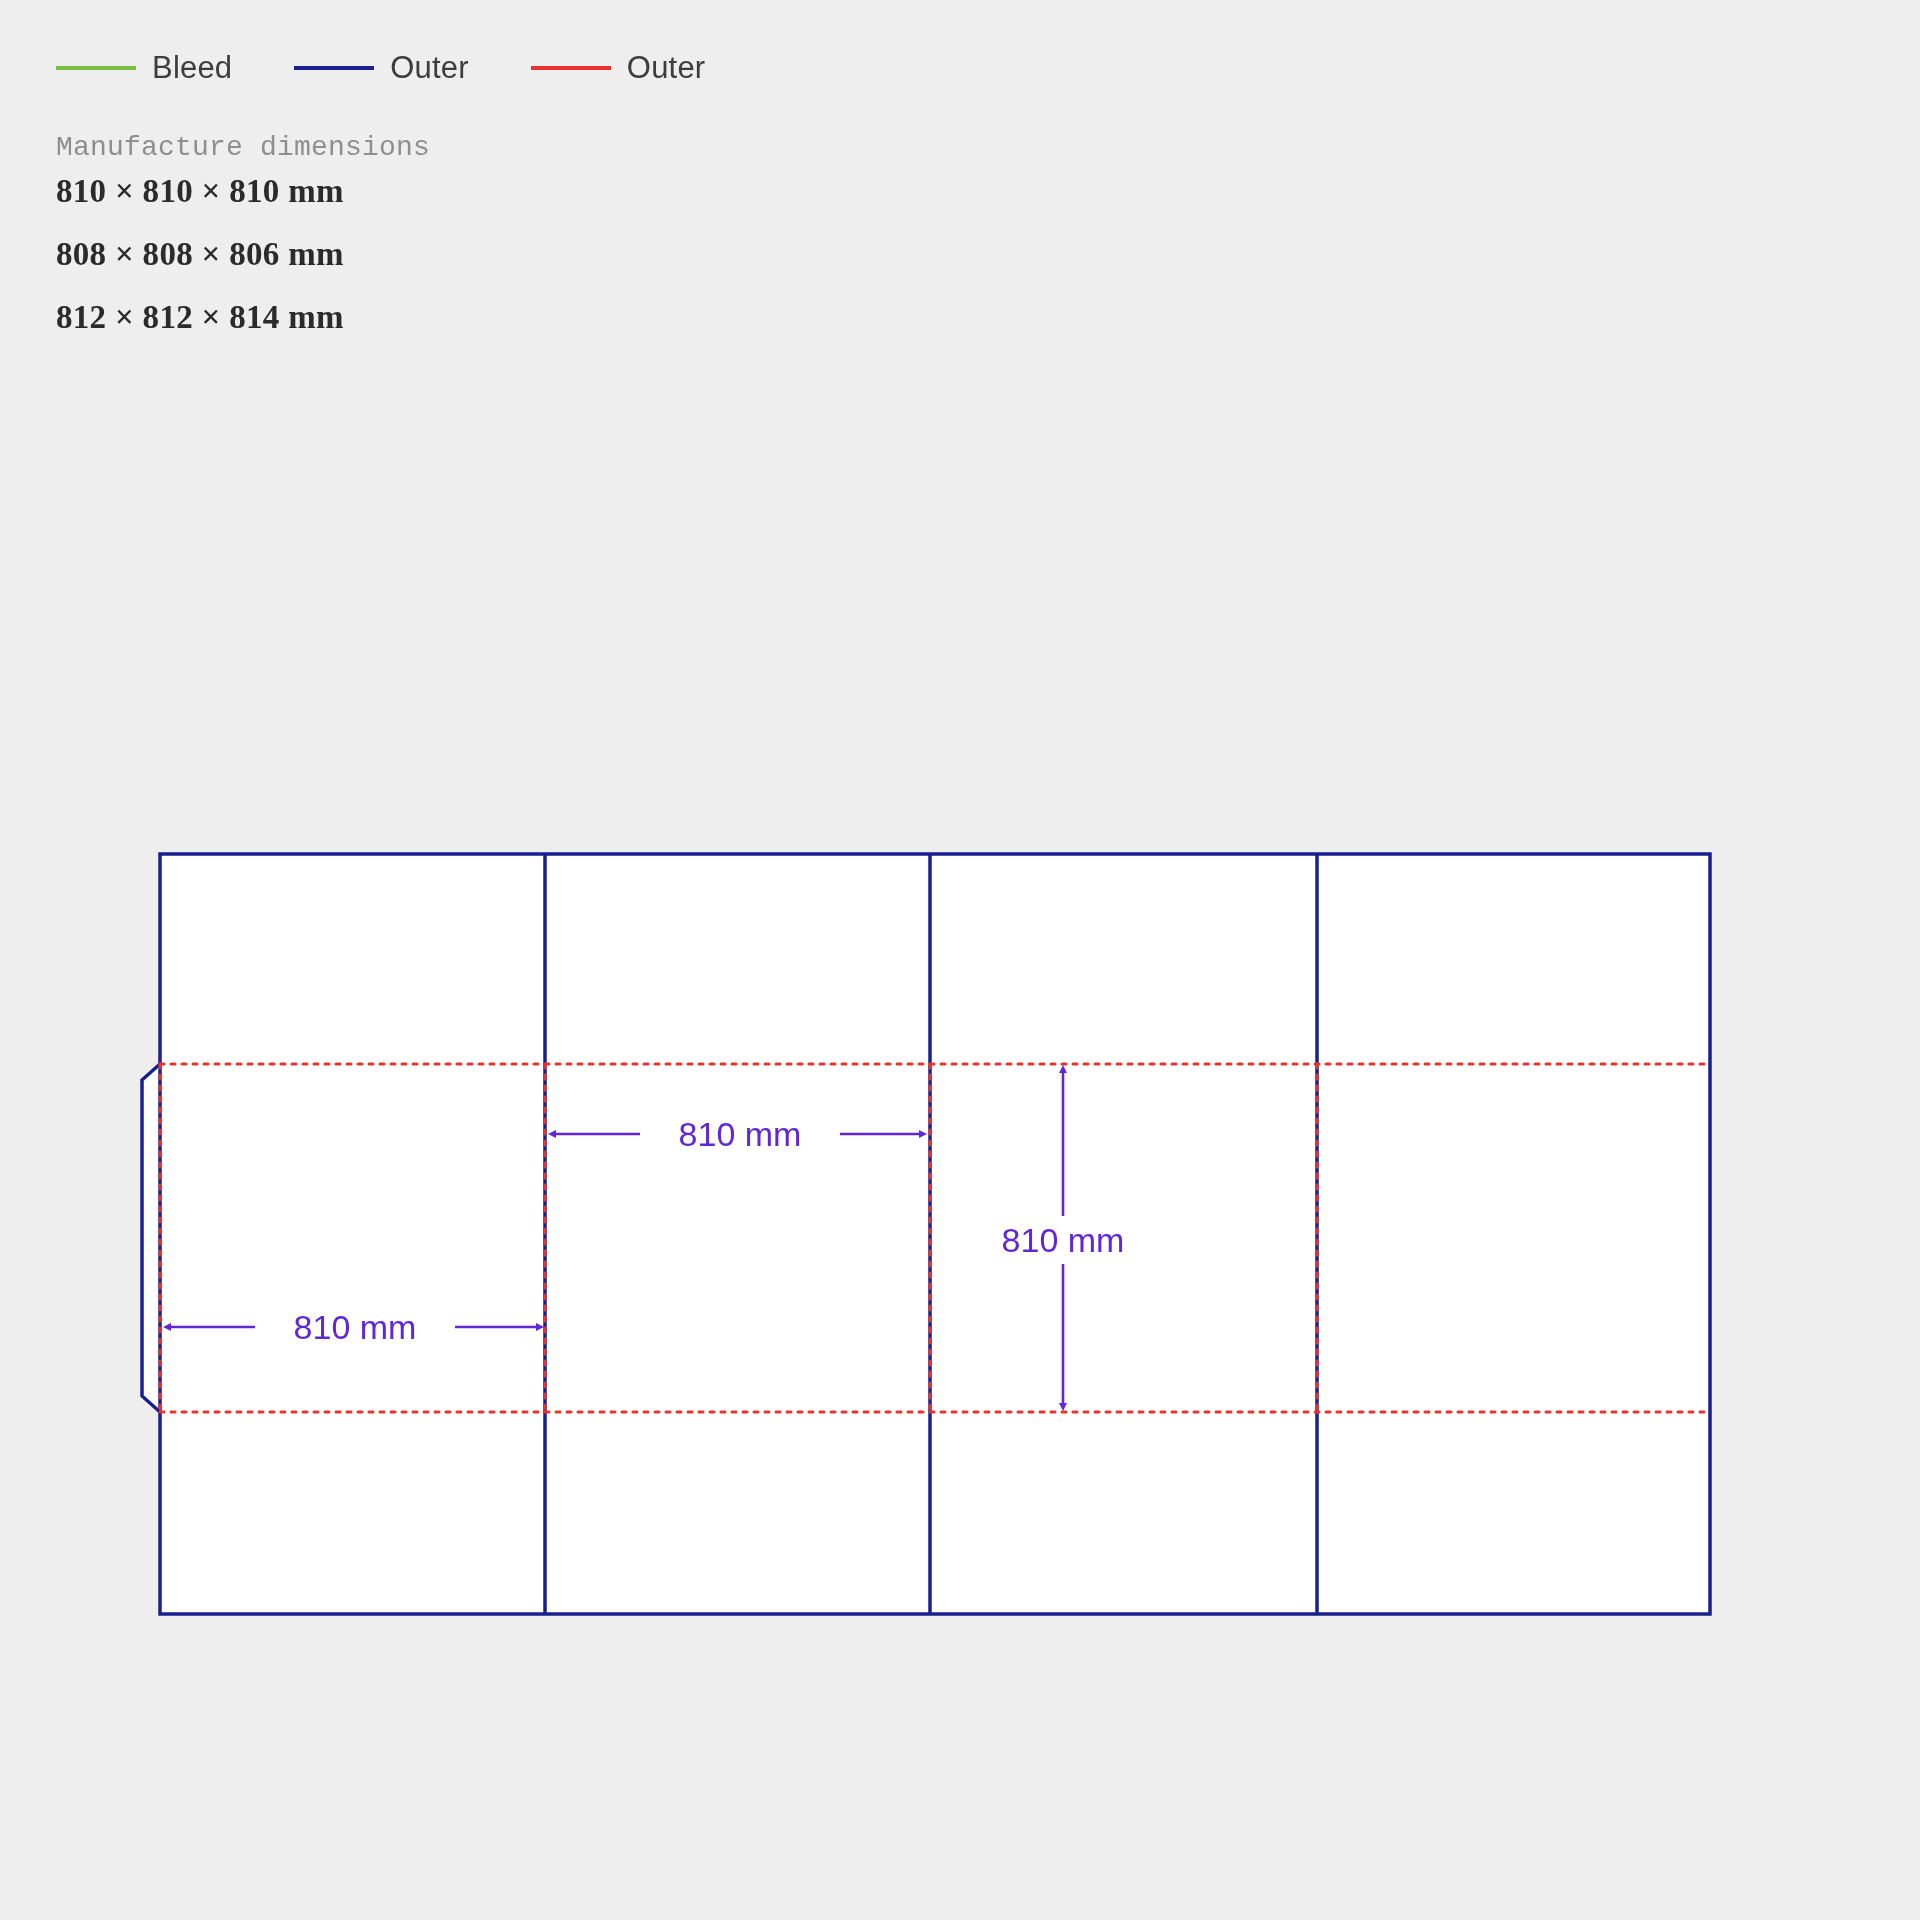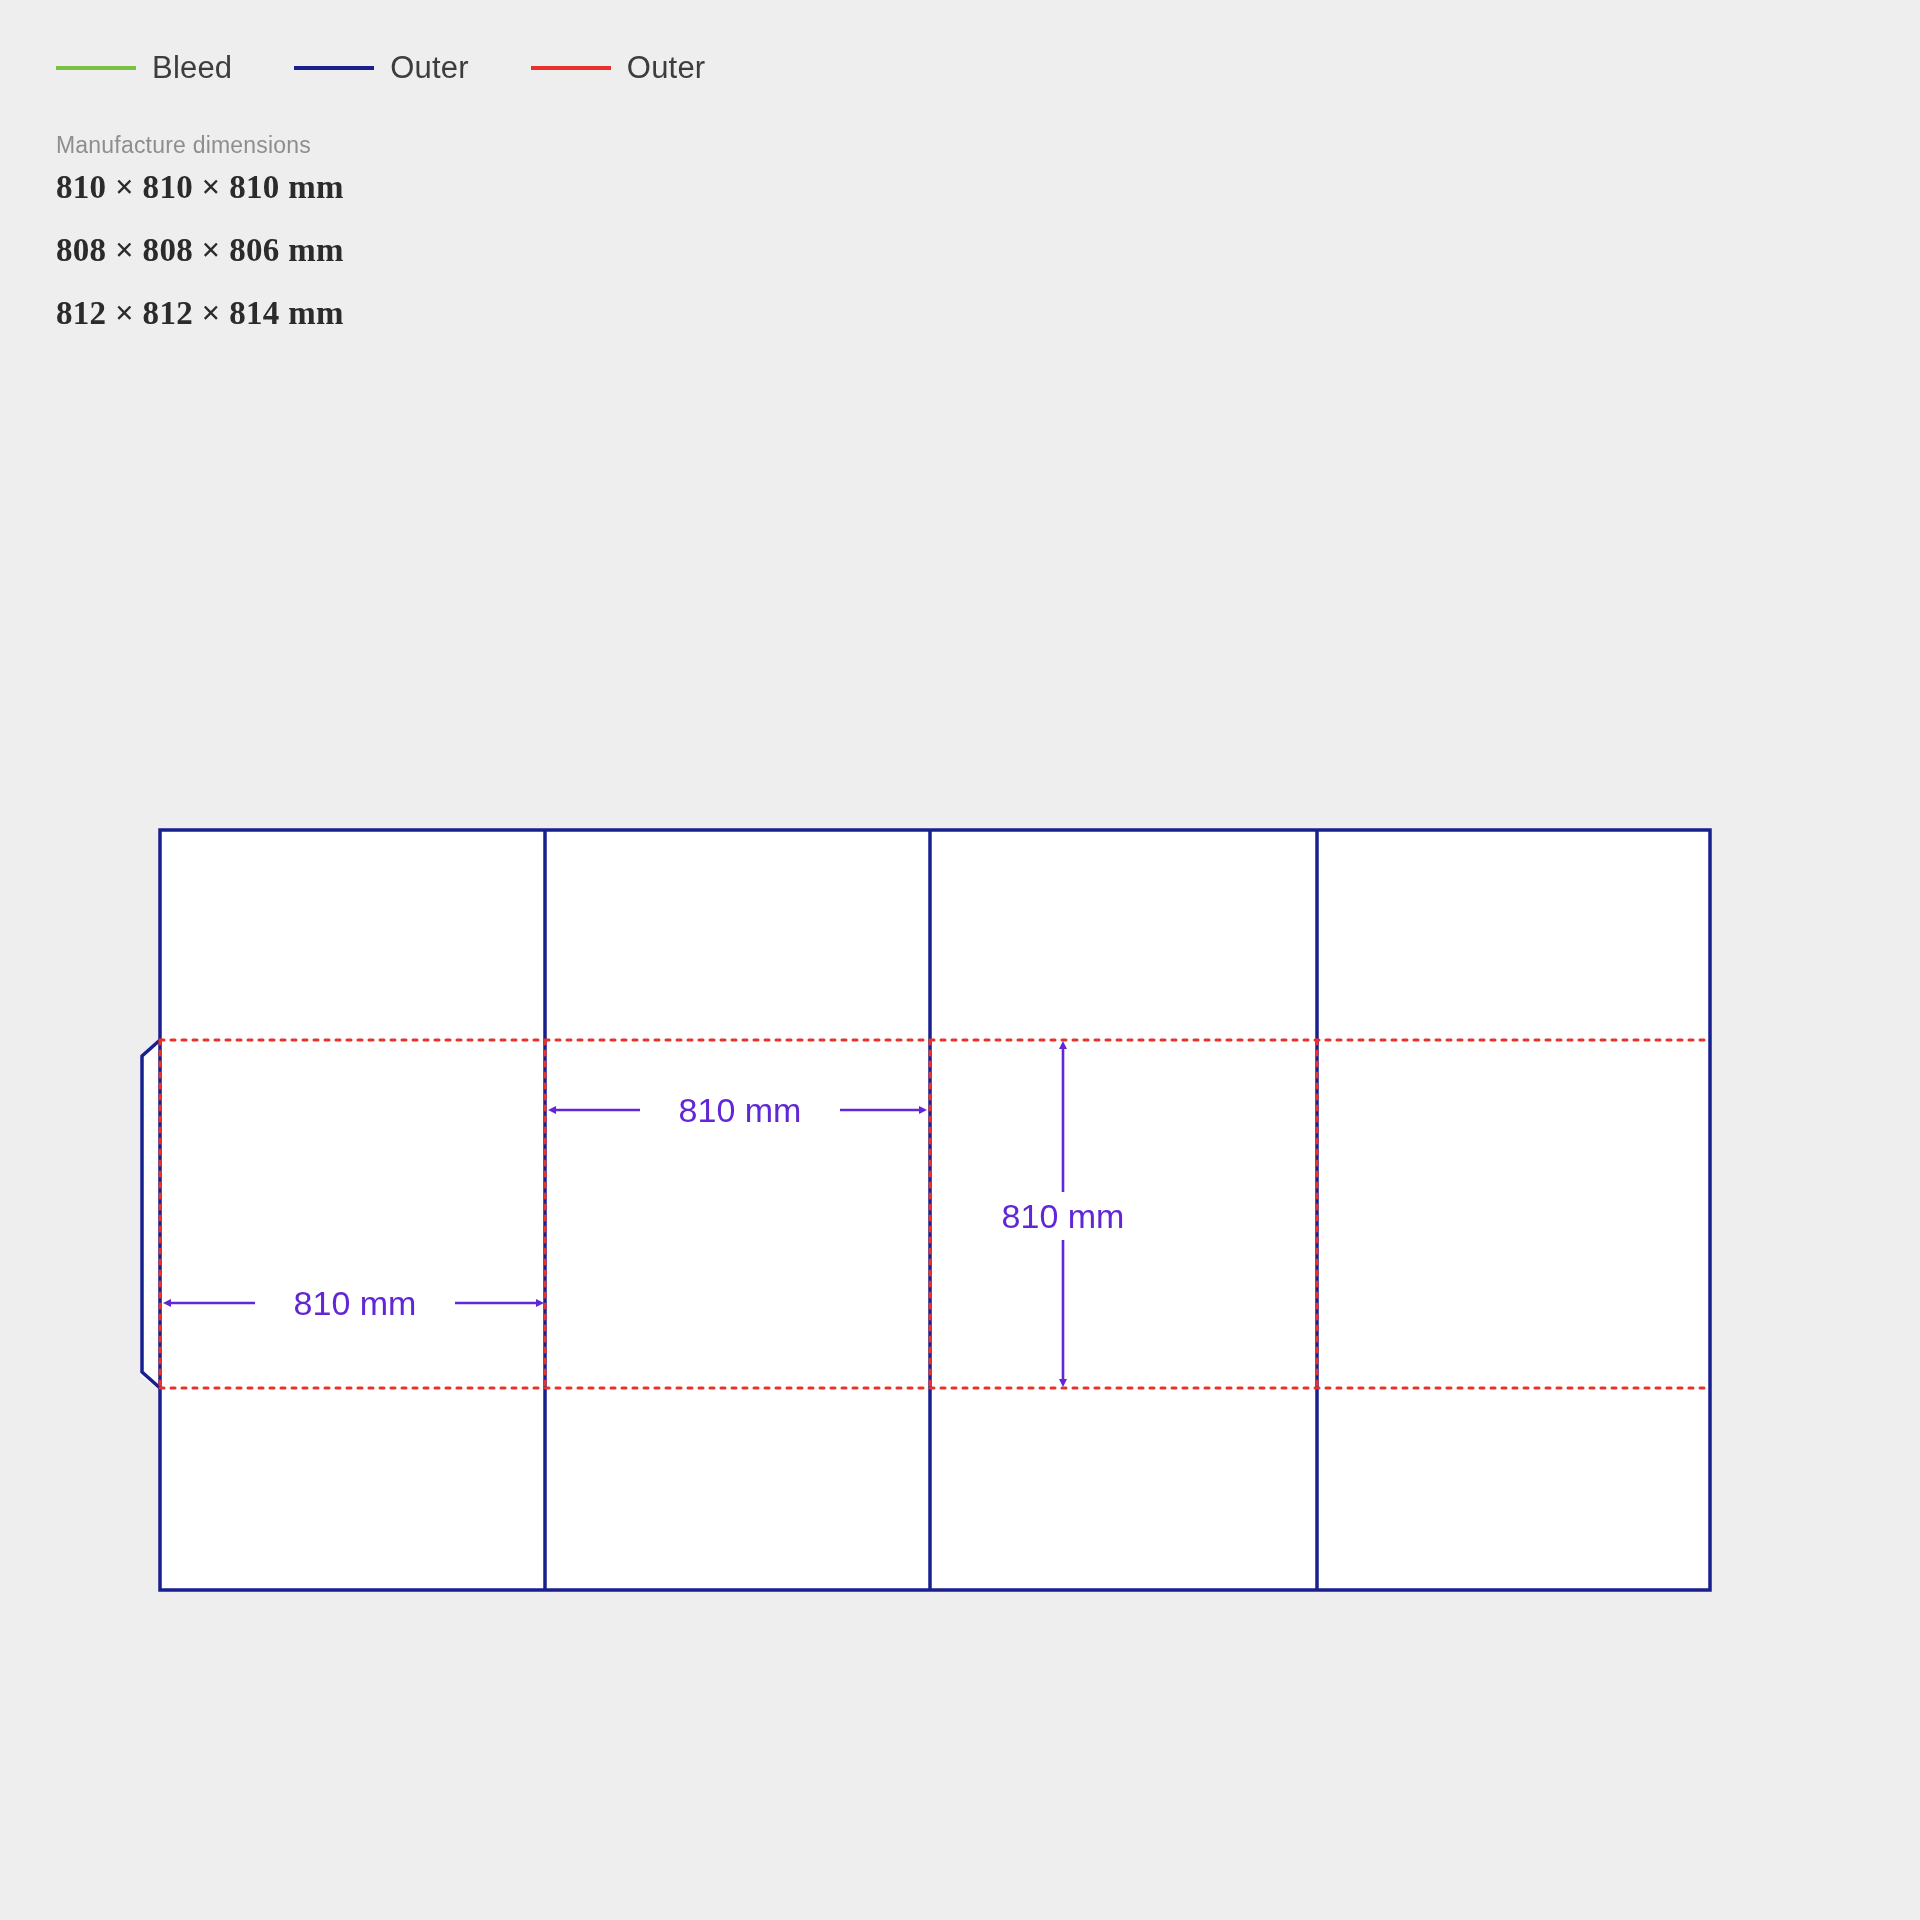--- a/index.html
+++ b/index.html
@@ -46,38 +46,39 @@
   .dims {
     position: absolute;
     left: 56px;
     top: 132px;
     width: 700px;
   }
   .dim-group {
     margin-bottom: 26px;
   }
   .dim-label {
-    font-size: 23px;
+    font-size: 28px;
     color: #8e8e8e;
     margin-bottom: 10px;
     letter-spacing: 0.2px;
+    font-family: Liberation Mono, monospace;
   }
   .dim-value {
     font-size: 33px;
     color: #2b2b2b;
     font-weight: bold;
     letter-spacing: 0.3px;
     font-family: Liberation Serif, serif;
   }
 
   
   .dieline-wrap {
     position: absolute;
     left: 0;
-    top: 780px;
+    top: 804px;
     width: 1920px;
     height: 860px;
   }
   svg.dieline {
     display: block;
   }
   .dimtext {
     font-family: "Liberation Sans", sans-serif;
     font-size: 34px;
     fill: #6127d6;

